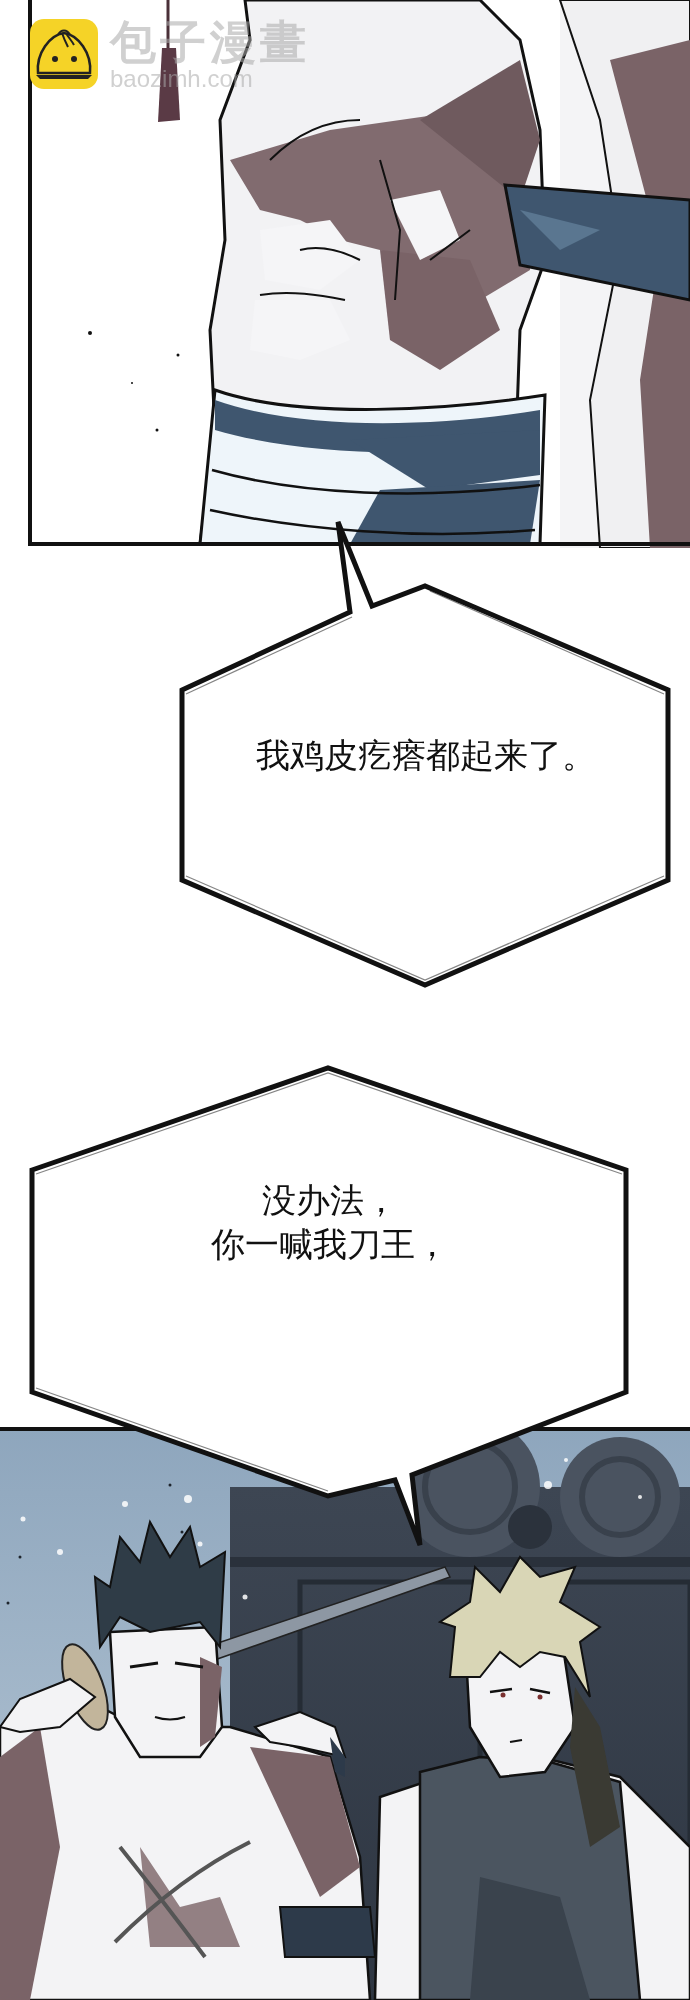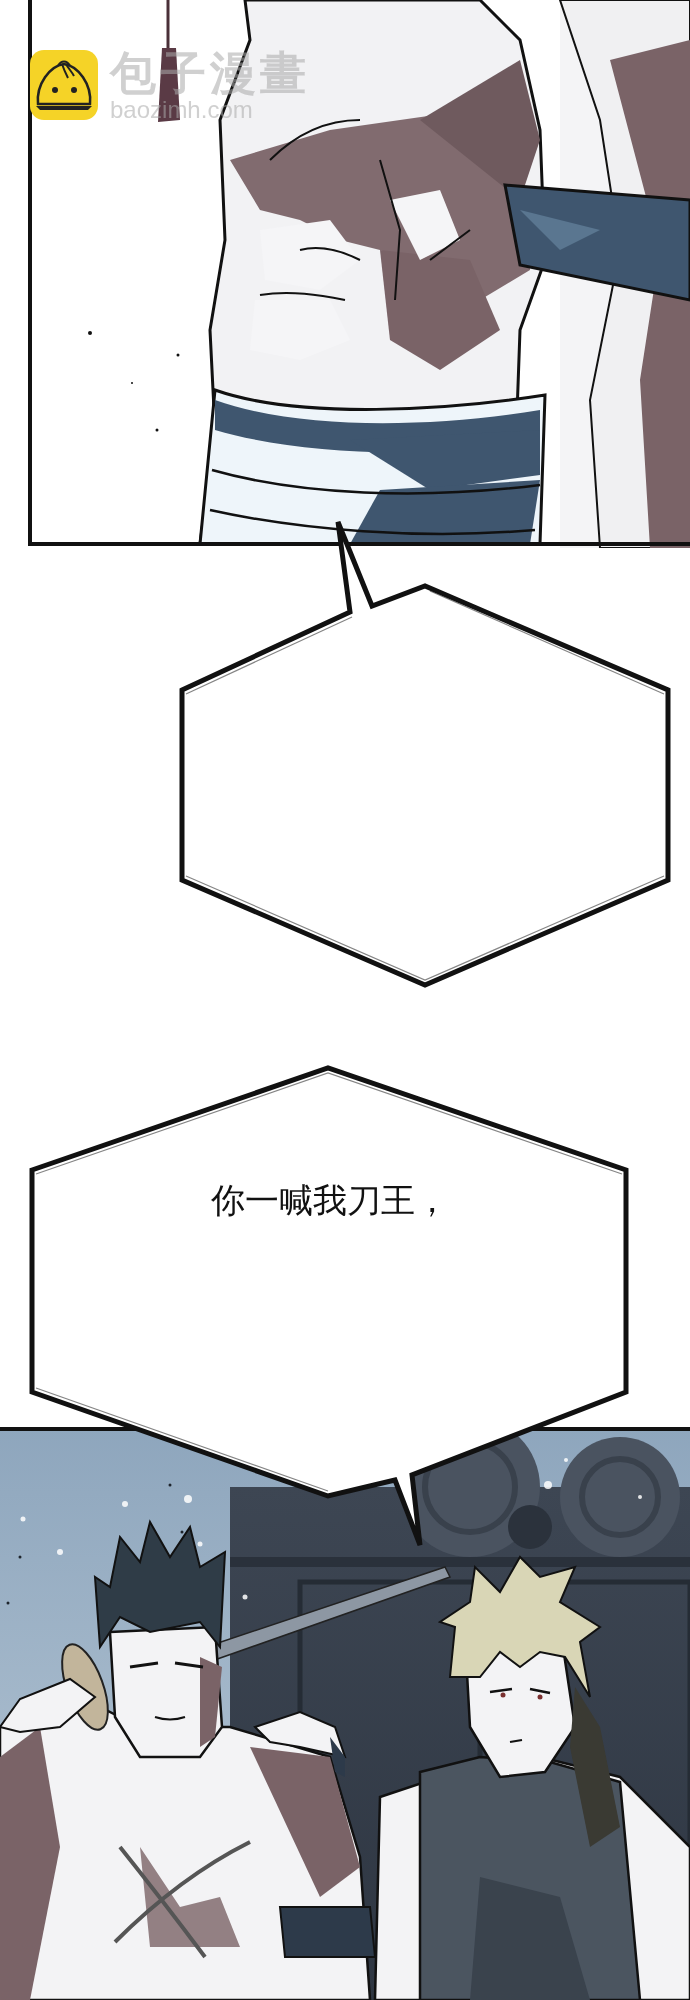--- a/index.html
+++ b/index.html
@@ -3,21 +3,21 @@
 <meta charset="utf-8">
 <style>
   html, body { margin: 0; padding: 0; background: #ffffff; }
   body { width: 690px; height: 2000px; position: relative; overflow: hidden; font-family: "DejaVu Sans", sans-serif; }
   .abs { position: absolute; }
   svg { display: block; }
 
   .panel-top { left: 0; top: 0; width: 690px; height: 548px; }
   .panel-bottom { left: 0; top: 1427px; width: 690px; height: 573px; }
 
-  .watermark { left: 28px; top: 48px; width: 300px; height: 80px; text-decoration: underline; }
+  .watermark { left: 28px; top: 17px; width: 300px; height: 80px; text-decoration: underline; }
   .wm-title { position: absolute; left: 82px; top: 0px; font-size: 46px; color: rgba(170,170,170,0.55); letter-spacing: 4px; font-weight: bold; font-family: "DejaVu Sans", sans-serif; line-height: 50px; }
   .wm-url { position: absolute; left: 82px; top: 46px; font-size: 24px; color: rgba(170,170,170,0.55); font-family: "Liberation Sans", sans-serif; line-height: 32px; }
 
   .bubble-text {
     position: absolute; text-align: center; color: #111;
     font-family: "DejaVu Sans", sans-serif; font-size: 34px; line-height: 44px; white-space: nowrap;
   }
   .bubble1-text { left: 182px; width: 488px; top: 733px; }
   .bubble2-text { left: 32px; width: 596px; top: 1178px; }
   .line { display: block; }
@@ -89,20 +89,21 @@
   <g fill="#ffffff" stroke="#111" stroke-width="5" stroke-linejoin="miter">
     <path d="M182 690 L350 612 L338 522 L372 606 L425 586 L668 690 L668 880 L425 985 L182 880 Z"></path>
   </g>
   <g fill="none" stroke="#333" stroke-width="1.2" opacity="0.6">
     <path d="M186 694 L352 617"></path>
     <path d="M430 591 L664 694"></path>
     <path d="M186 876 L425 980 L664 876"></path>
   </g>
 </svg>
 <div class="bubble-text bubble1-text">
+  <span class="line">我鸡皮疙瘩都起来了。</span>
 </div>
 
 <div class="abs panel-bottom">
   <svg width="690" height="573" viewBox="0 0 690 573">
     <defs>
       <linearGradient id="sky" x1="0" y1="0" x2="0" y2="1">
         <stop offset="0" stop-color="#8ea6bd"></stop>
         <stop offset="1" stop-color="#b9c9d7"></stop>
       </linearGradient>
       <linearGradient id="door" x1="0" y1="0" x2="0" y2="1">
@@ -189,14 +190,15 @@
 <svg class="abs" style="left:0;top:1040px" width="690" height="520" viewBox="0 1040 690 520">
   <g fill="#ffffff" stroke="#111" stroke-width="5" stroke-linejoin="miter">
     <path d="M32 1170 L328 1068 L626 1170 L626 1392 L412 1475 L420 1545 L395 1480 L328 1496 L32 1392 Z"></path>
   </g>
   <g fill="none" stroke="#333" stroke-width="1.2" opacity="0.6">
     <path d="M36 1174 L328 1073 L622 1174"></path>
     <path d="M36 1388 L328 1491"></path>
   </g>
 </svg>
 <div class="bubble-text bubble2-text">
+  <span class="line">没办法，</span>
   <span class="line">你一喊我刀王，</span>
 </div>
 
 </body></html>

